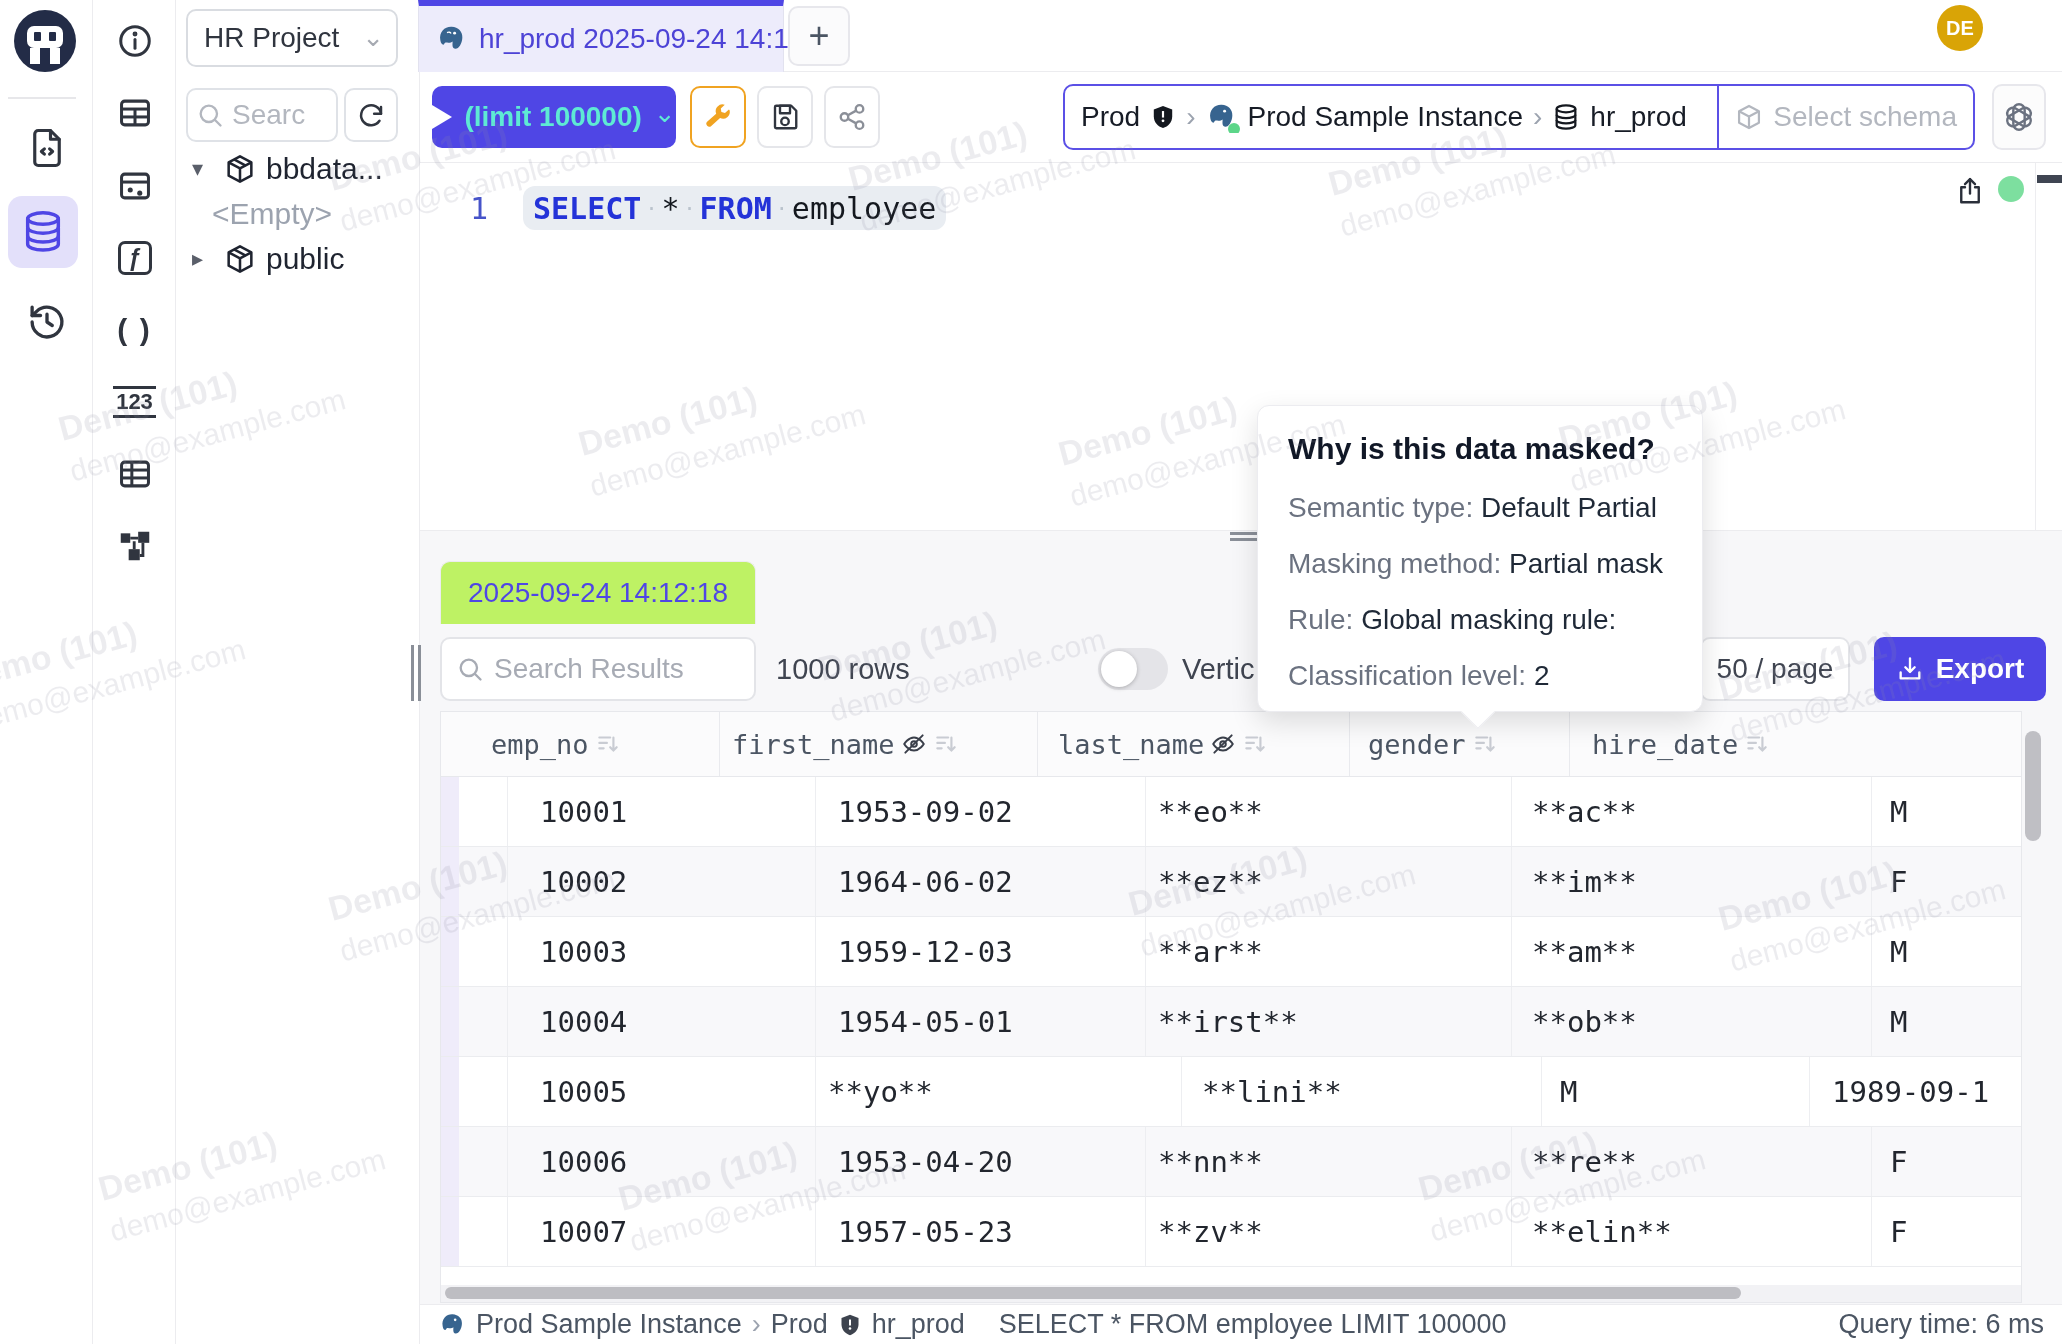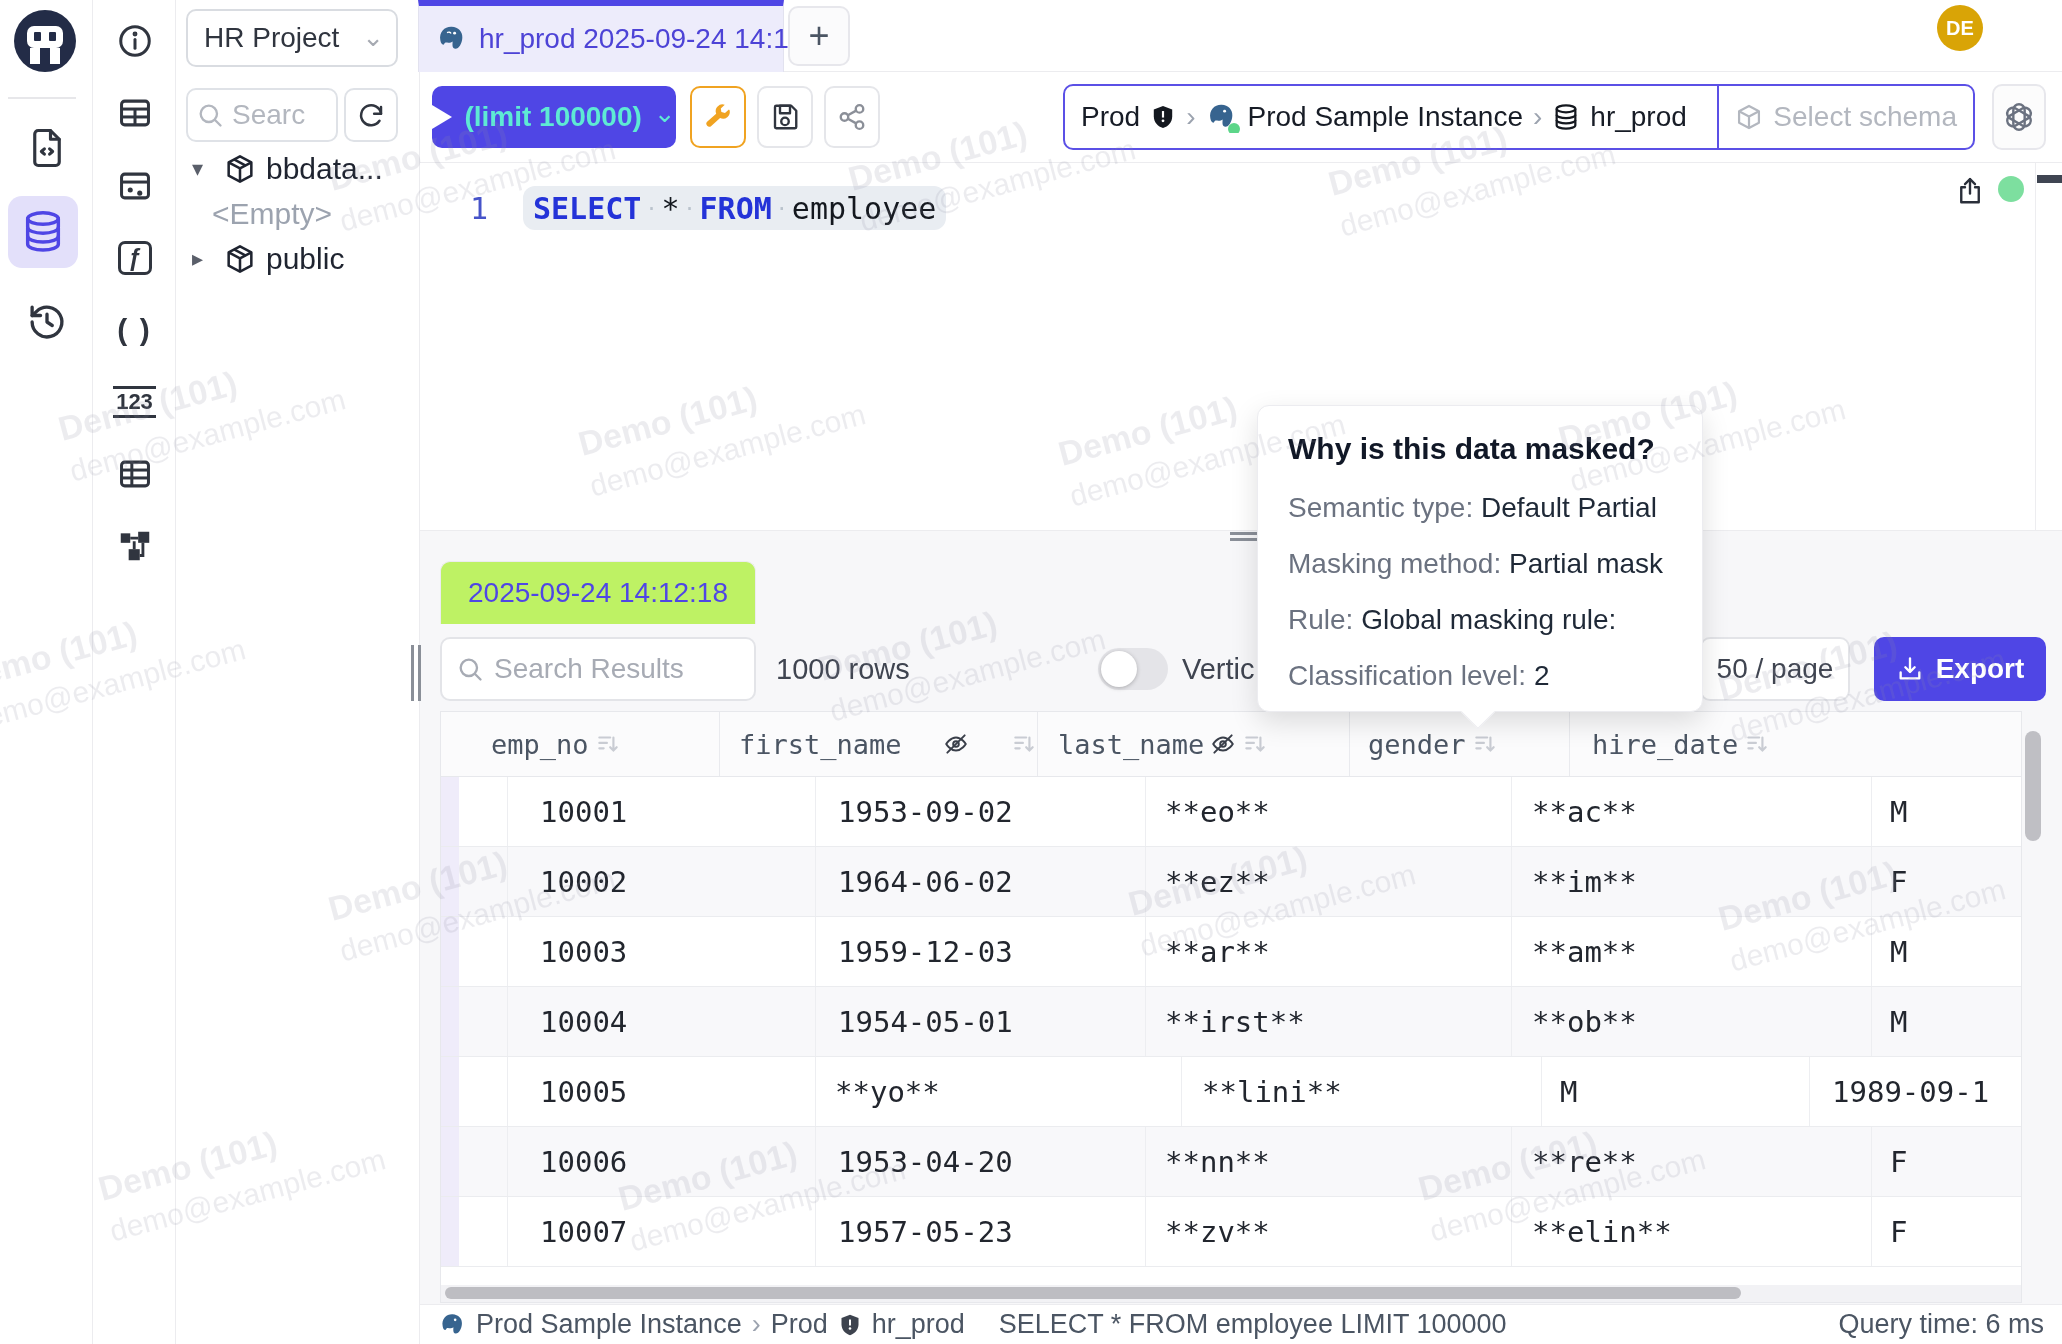--- a/index.html
+++ b/index.html
@@ -114,21 +114,21 @@
           font-family:"DejaVu Sans Mono", monospace; }
   .grow { display:flex; height:70px; border-bottom:1px solid #ebecef; background:#fff;gap:48px; }
   .grow.alt { background:#f8f8fa; }
   .ghead { display:flex; height:65px; background:#fbfbfc; border-bottom:1px solid #e7e8ec; }
   .hcell { display:flex; align-items:center; font-size:27px; color:#4b5563; border-left:1px solid #e9eaee; overflow:hidden; white-space:nowrap; gap:6px; }
   .hcell:first-child { border-left:none; }
   .gcell { display:flex; align-items:center; font-size:29px; color:#22262e; border-left:1px solid #edeef1; overflow:hidden; white-space:nowrap; }
   .gutter { width:18px; flex:0 0 18px; background:#efecfa; border-left:none !important; }
   .c-emp { flex:0 0 260px; padding-left:32px; } .ghead .c-emp { flex:0 0 278px; padding-left:50px; }
   .c-birth { flex:0 0 282px; padding-left:22px; }
-  .c-first { flex:0 0 318px; padding-left:19px;justify-content:space-between; }
+  .c-first { flex:0 0 318px; padding-left:12px; }
   .c-last { flex:0 0 312px; padding-left:20px; }
   .c-gender { flex:0 0 220px; padding-left:18px; }
   .c-hire { flex:1 1 auto; padding-left:22px; }
   .sliver { height:20px; background:#fff; }
   .hscroll { position:absolute; left:0; bottom:0; width:1582px; height:17px; background:#f2f2f5; }
   .hscroll .thumb { position:absolute; left:4px; top:2px; width:1296px; height:12px; background:#bdbdc2; border-radius:7px; }
   .vthumb { position:absolute; left:1605px; top:200px; width:16px; height:110px; background:#bfbfc4; border-radius:8px; }
 
   
   .footer { position:absolute; left:0; top:1304px; width:1642px; height:40px; border-top:1px solid #ececef; background:#fff;

